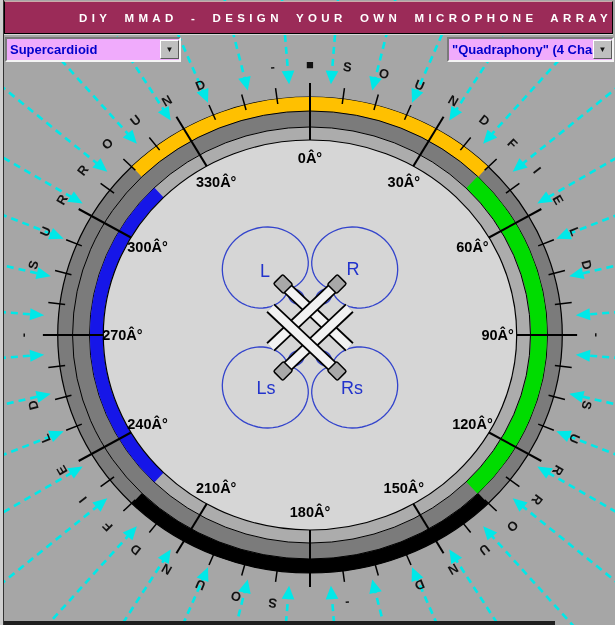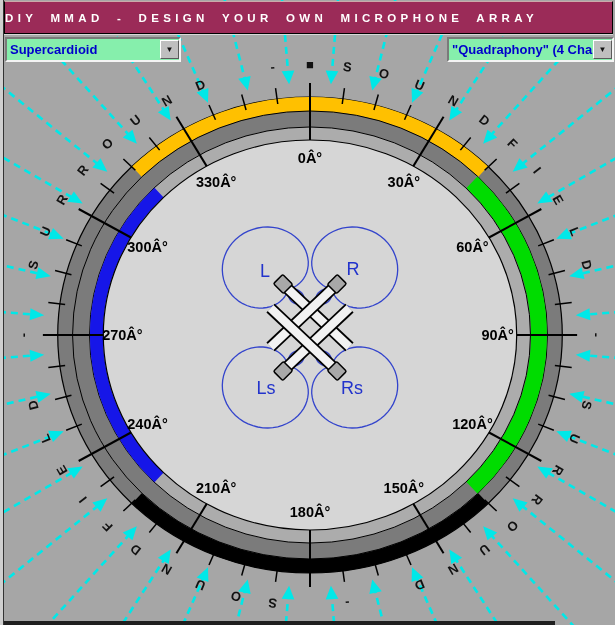--- a/index.html
+++ b/index.html
@@ -2,26 +2,26 @@
 <html><head>
 <meta charset="utf-8">
 <style>
   html,body{margin:0;padding:0;width:615px;height:625px;overflow:hidden;
     font-family:"Liberation Sans",sans-serif;background:#A6A6A6;}
   #stage{position:relative;width:615px;height:625px;}
   #chart-svg{position:absolute;left:0;top:0;z-index:1;}
   .titlebar{position:absolute;left:4px;top:1px;width:607px;height:31px;z-index:3;
     background:#9B2B58;border:1px solid #000;border-top:1px solid #caa;
     box-shadow:0 1px 0 #d8d8d8;
-    display:flex;flex-direction:column;justify-content:center;align-items:flex-start;}
+    display:flex;flex-direction:column;justify-content:center;align-items:flex-end;}
   .title-line{color:#fff;font-weight:bold;font-size:11.5px;letter-spacing:0.38em;
     word-spacing:0.5em;white-space:nowrap;line-height:14px;}
   .frame-left{position:absolute;left:0;top:0;width:3px;height:625px;background:#cfcfcf;
     border-right:1px solid #333;z-index:4;}
-  .dd{position:absolute;top:37px;height:21px;background:#86efac;z-index:3;
+  .dd{position:absolute;top:37px;height:21px;background:#f0abfc;z-index:3;
     border-top:2px solid #7a7a7a;border-left:2px solid #7a7a7a;
     border-bottom:2px solid #f4f4f4;border-right:2px solid #f4f4f4;
     display:flex;align-items:center;cursor:default;}
   .dd-text{flex:1;color:#0000CC;font-weight:bold;font-size:13px;padding-left:3px;
     white-space:nowrap;overflow:hidden;}
   .dd-btn{width:17px;height:17px;background:#BFBFBF;flex:0 0 auto;
     border-top:1px solid #fff;border-left:1px solid #fff;
     border-bottom:1px solid #5a5a5a;border-right:1px solid #5a5a5a;
     display:flex;align-items:center;justify-content:center;}
   .dd-arrow{font-size:8px;color:#111;line-height:8px;}

